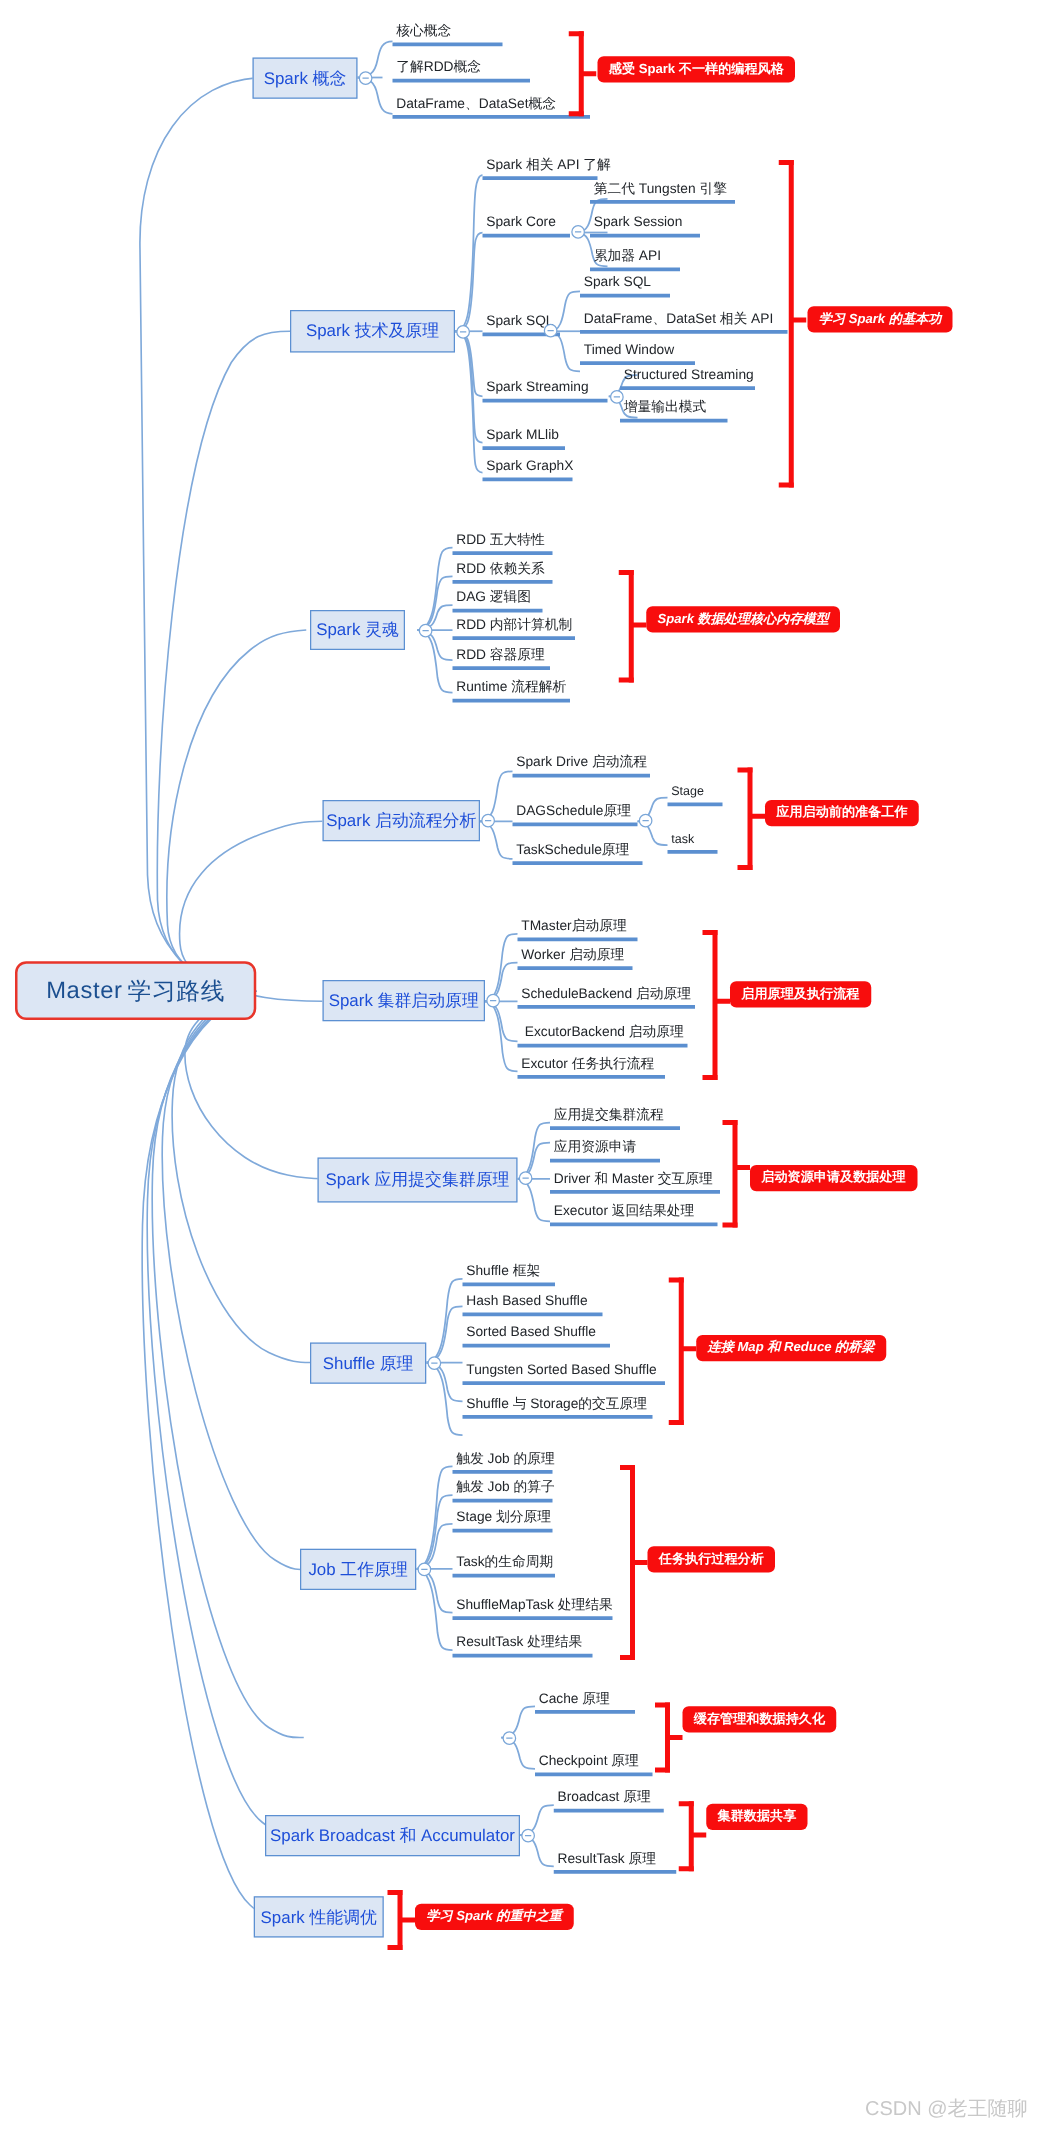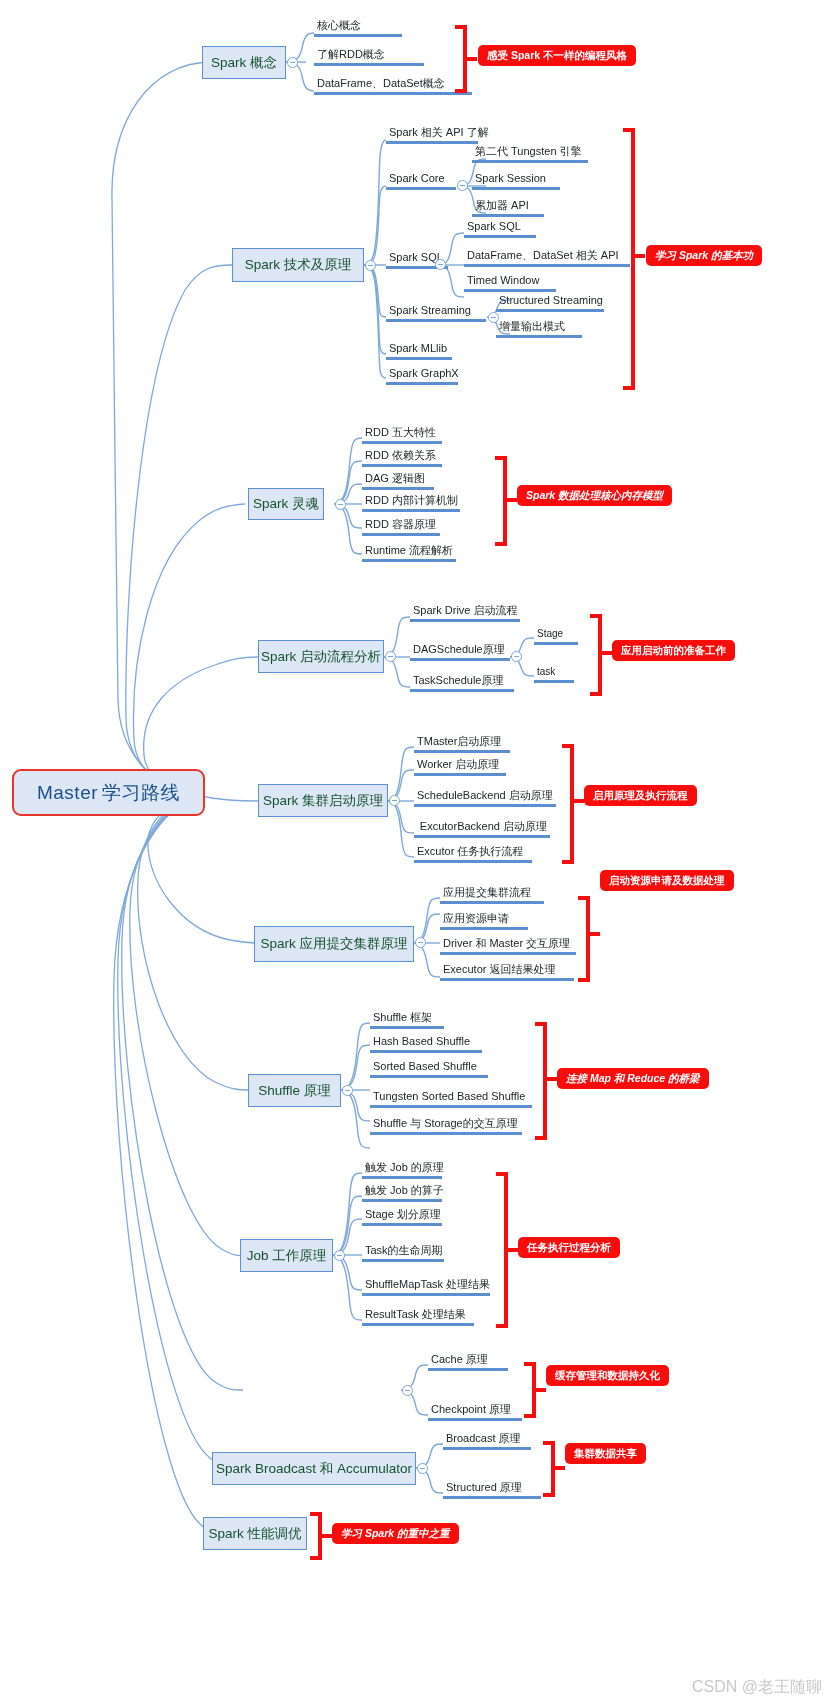--- a/index.html
+++ b/index.html
@@ -42,21 +42,21 @@
     letter-spacing: .5px;
   }
 
   
   .branch-node {
     position: absolute;
     box-sizing: border-box;
     border: 1.6px solid #5c90d2;
     border-radius: 0;
     background: #dce6f4;
-    color: #14532d;
+    color: #1d4ed8;
     font-size: 13.5px;
     display: flex;
     align-items: center;
     justify-content: center;
     white-space: nowrap;
     padding: 0 23px;
   }
 
   
   .leaf {
@@ -309,21 +309,21 @@
   <div class="callout" style="left:584px; top:785px;">启用原理及执行流程</div>
 
   <div class="branch-node" style="left:254px; top:926px; width:160px; height:36px;">Spark 应用提交集群原理</div>
   <div class="collapse" style="left:415px; top:937px;"></div>
   <div class="leaf u" style="left:440px; top:886px; width:104px;">应用提交集群流程</div>
   <div class="leaf u" style="left:440px; top:912px; width:88px;">应用资源申请</div>
   <div class="leaf u" style="left:440px; top:937px; width:136px;">Driver 和 Master 交互原理</div>
   <div class="leaf u" style="left:440px; top:963px; width:134px;">Executor 返回结果处理</div>
   <div class="bracket" style="left:578px; top:896px; width:12px; height:86px;"></div>
   <div class="bracket-stub" style="left:587px; top:932px; width:13px;"></div>
-  <div class="callout" style="left:600px; top:870px;text-align:right;">启动资源申请及数据处理</div>
+  <div class="callout" style="left:600px; top:932px;text-align:right;">启动资源申请及数据处理</div>
 
   <div class="branch-node" style="left:248px; top:1074px; width:93px; height:33px;">Shuffle 原理</div>
   <div class="collapse" style="left:342px; top:1085px;"></div>
   <div class="leaf u" style="left:370px; top:1011px; width:74px;">Shuffle 框架</div>
   <div class="leaf u" style="left:370px; top:1035px; width:112px;">Hash Based Shuffle</div>
   <div class="leaf u" style="left:370px; top:1060px; width:118px;">Sorted Based Shuffle</div>
   <div class="leaf u" style="left:370px; top:1090px; width:162px;">Tungsten Sorted Based Shuffle</div>
   <div class="leaf u" style="left:370px; top:1117px; width:152px;">Shuffle 与 Storage的交互原理</div>
   <div class="bracket" style="left:535px; top:1022px; width:12px; height:118px;"></div>
   <div class="bracket-stub" style="left:544px; top:1077px; width:13px;"></div>
@@ -346,21 +346,21 @@
   <div class="collapse" style="left:402px; top:1385px;"></div>
   <div class="leaf u" style="left:428px; top:1353px; width:80px;">Cache 原理</div>
   <div class="leaf u" style="left:428px; top:1403px; width:94px;">Checkpoint 原理</div>
   <div class="bracket" style="left:524px; top:1362px; width:12px; height:56px;"></div>
   <div class="bracket-stub" style="left:533px; top:1388px; width:13px;"></div>
   <div class="callout" style="left:546px; top:1365px;">缓存管理和数据持久化</div>
 
   <div class="branch-node" style="left:212px; top:1452px; width:204px; height:33px;">Spark Broadcast 和 Accumulator</div>
   <div class="collapse" style="left:417px; top:1463px;"></div>
   <div class="leaf u" style="left:443px; top:1432px; width:88px;">Broadcast 原理</div>
-  <div class="leaf u" style="left:443px; top:1481px; width:98px;">Structured 原理</div>
+  <div class="leaf u" style="left:443px; top:1481px; width:98px;">ResultTask 原理</div>
   <div class="bracket" style="left:543px; top:1441px; width:12px; height:56px;"></div>
   <div class="bracket-stub" style="left:552px; top:1466px; width:13px;"></div>
   <div class="callout" style="left:565px; top:1443px;">集群数据共享</div>
 
   <div class="branch-node" style="left:203px; top:1517px; width:104px; height:33px;">Spark 性能调优</div>
   <div class="bracket" style="left:310px; top:1512px; width:12px; height:48px;"></div>
   <div class="bracket-stub" style="left:319px; top:1534px; width:13px;"></div>
   <div class="callout" style="left:332px; top:1523px;">
     <span class="em">学习 Spark 的重中之重</span>
   </div>

